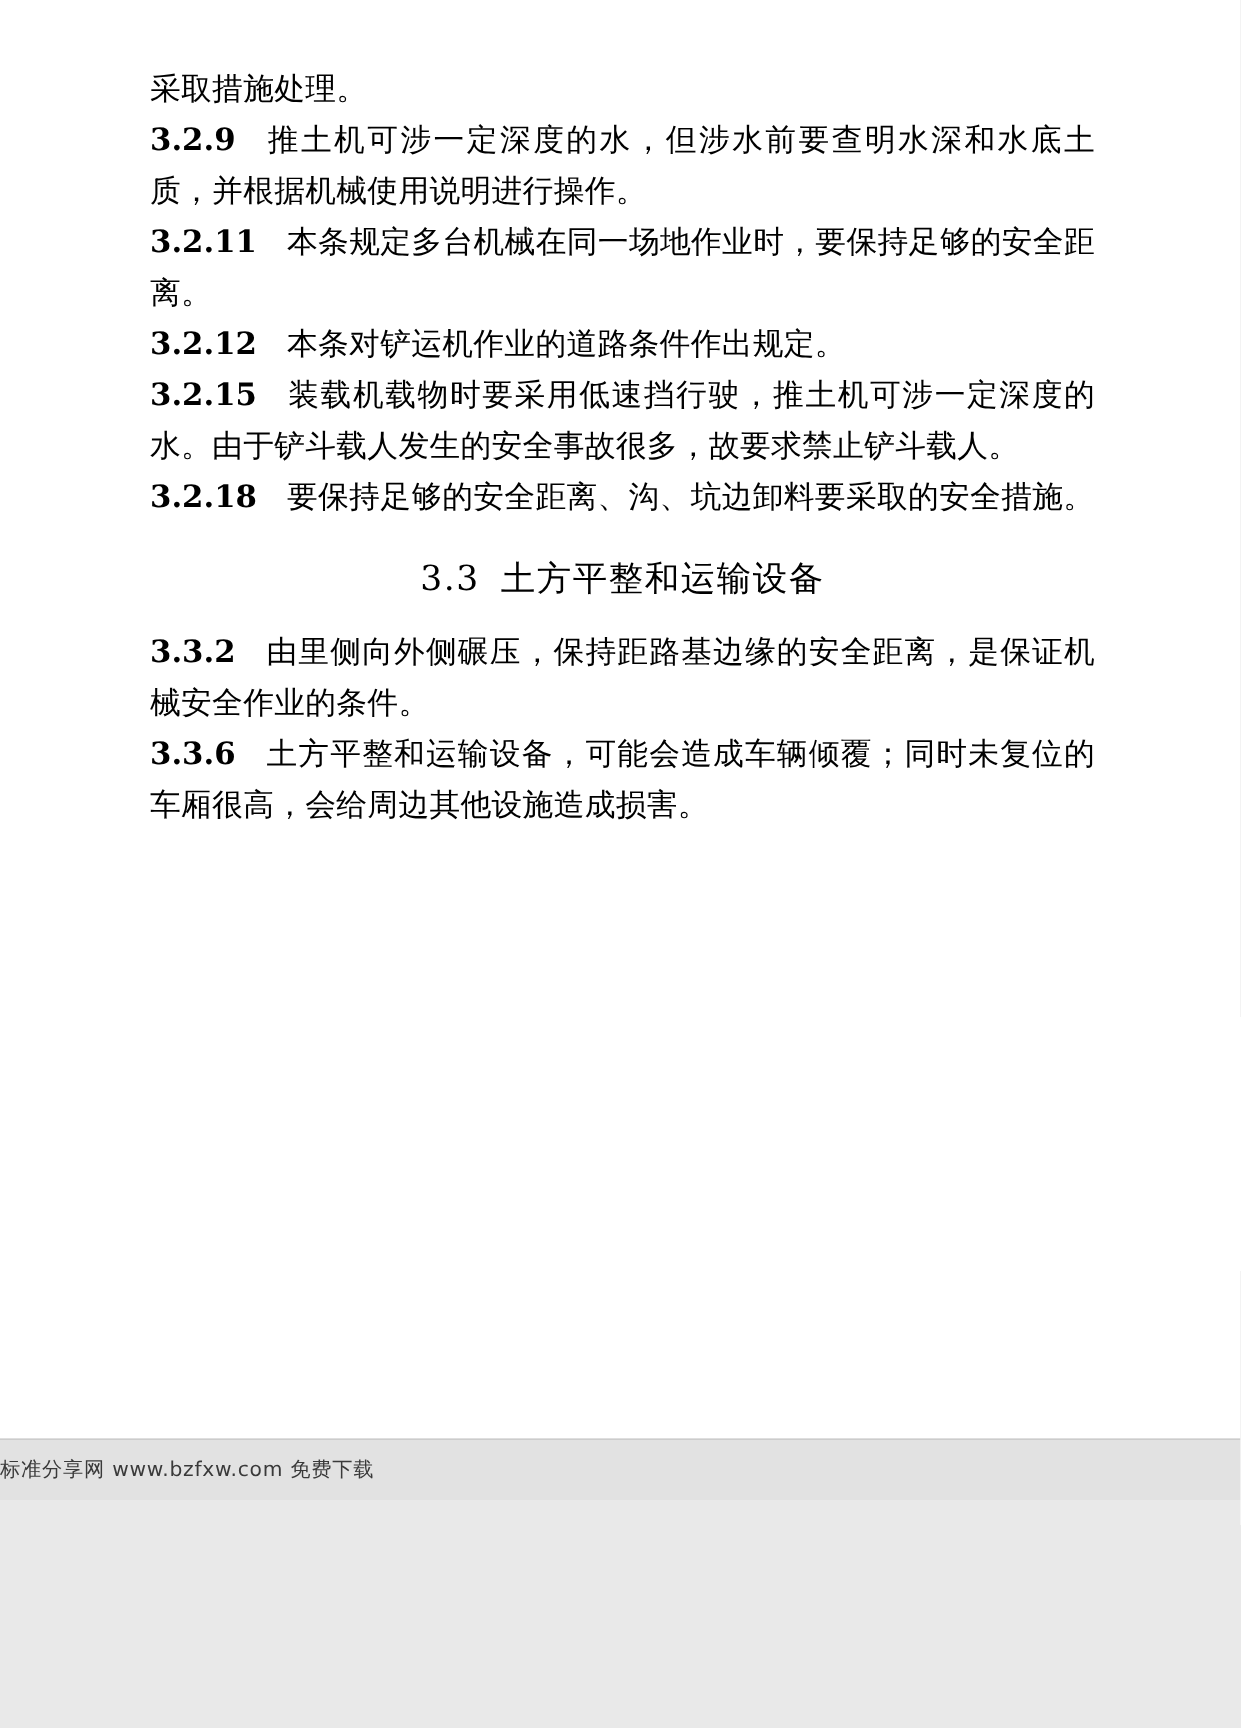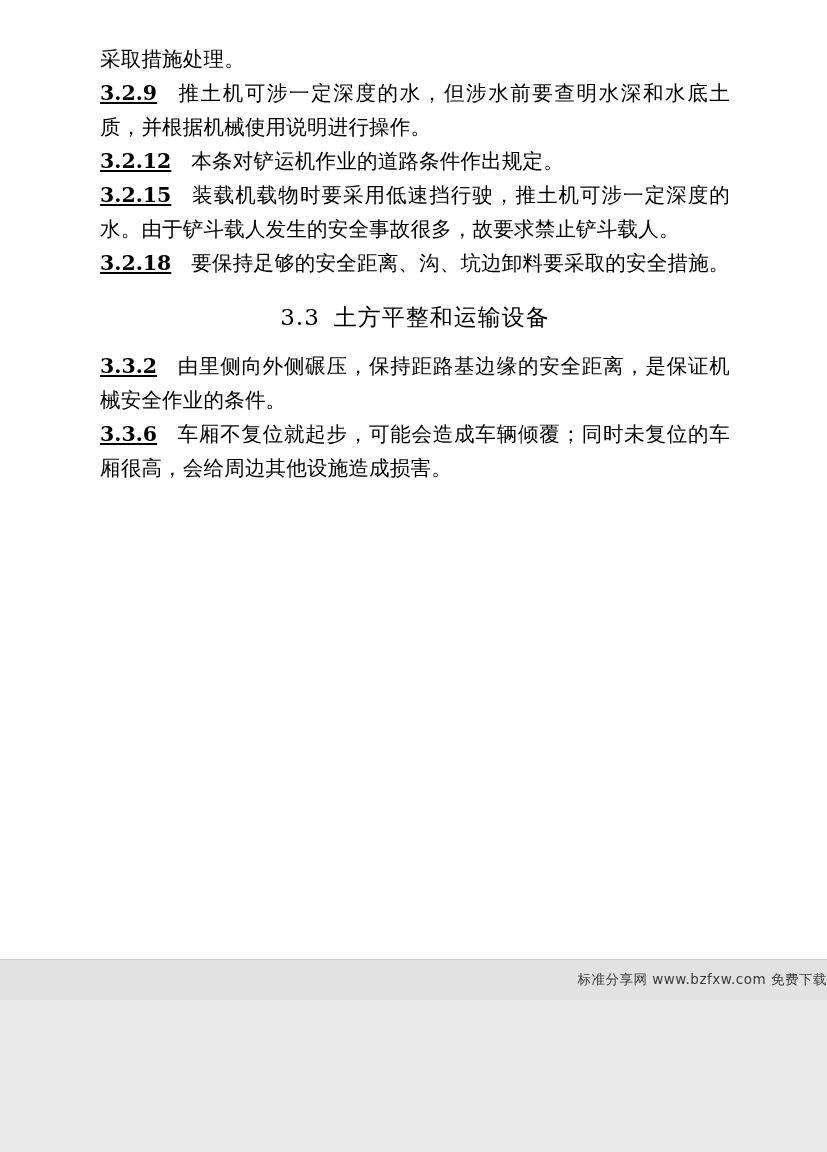--- a/index.html
+++ b/index.html
@@ -29,21 +29,20 @@
     line-height: 34px;
     text-align: justify;
     text-justify: inter-ideograph;
     margin: 0 0 0 0;
     letter-spacing: 0.2px;
   }
   .para .num {
     font-weight: bold;
     margin-right: 6px;
     letter-spacing: 0px;
-    text-decoration: underline;
   }
   .para .gap {
     display: inline-block;
     width: 14px;
   }
   .section-title {
     text-align: center;
     font-weight: normal;
     font-size: 23px;
     margin: 22px 0 16px 0;
@@ -63,21 +62,21 @@
   .footer-bar {
     position: absolute;
     left: 0;
     right: 0;
     bottom: 0;
     height: 40px;
     background: #e2e2e2;
     border-top: 1px solid #cccccc;
     display: flex;
     align-items: center;
-    justify-content: flex-end;
+    justify-content: flex-start;
   }
   .footer-text {
     font-size: 13.5px;
     color: #3a3a3a;
     font-family: "DejaVu Sans", "Liberation Sans", sans-serif;
     letter-spacing: 0.5px;
   }
   .first-line {
     text-indent: 0;
   }
@@ -90,20 +89,23 @@
   <div class="content">
 
     <p class="para first-line">
       <span>采取措施处理。</span>
     </p>
 
     <p class="para">
       <span class="num">3.2.9</span><span class="gap"></span><span>推土机可涉一定深度的水，但涉水前要查明水深和水底土质，并根据机械使用说明进行操作。</span>
     </p>
 
+    <p class="para">
+      <span class="num">3.2.11</span><span class="gap"></span><span>本条规定多台机械在同一场地作业时，要保持足够的安全距离。</span>
+    </p>
 
     <p class="para">
       <span class="num">3.2.12</span><span class="gap"></span><span>本条对铲运机作业的道路条件作出规定。</span>
     </p>
 
     <p class="para">
       <span class="num">3.2.15</span><span class="gap"></span><span>装载机载物时要采用低速挡行驶，推土机可涉一定深度的水。由于铲斗载人发生的安全事故很多，故要求禁止铲斗载人。</span>
     </p>
 
     <p class="para">
@@ -113,21 +115,21 @@
     <div class="section-title">
       <span class="sec-num">3.3</span><span>土方平整和运输设备</span>
     </div>
 
 
     <p class="para">
       <span class="num">3.3.2</span><span class="gap"></span><span>由里侧向外侧碾压，保持距路基边缘的安全距离，是保证机械安全作业的条件。</span>
     </p>
 
     <p class="para">
-      <span class="num">3.3.6</span><span class="gap"></span><span>车厢不复位就起步，可能会造成车辆倾覆；同时未复位的车厢很高，会给周边其他设施造成损害。</span>
+      <span class="num">3.3.6</span><span class="gap"></span><span>土方平整和运输设备，可能会造成车辆倾覆；同时未复位的车厢很高，会给周边其他设施造成损害。</span>
     </p>
 
 
 
   </div>
 
   <div class="page-number">29</div>
 
   <div class="footer-bar">
     <span class="footer-text">标准分享网 www.bzfxw.com 免费下载</span>

